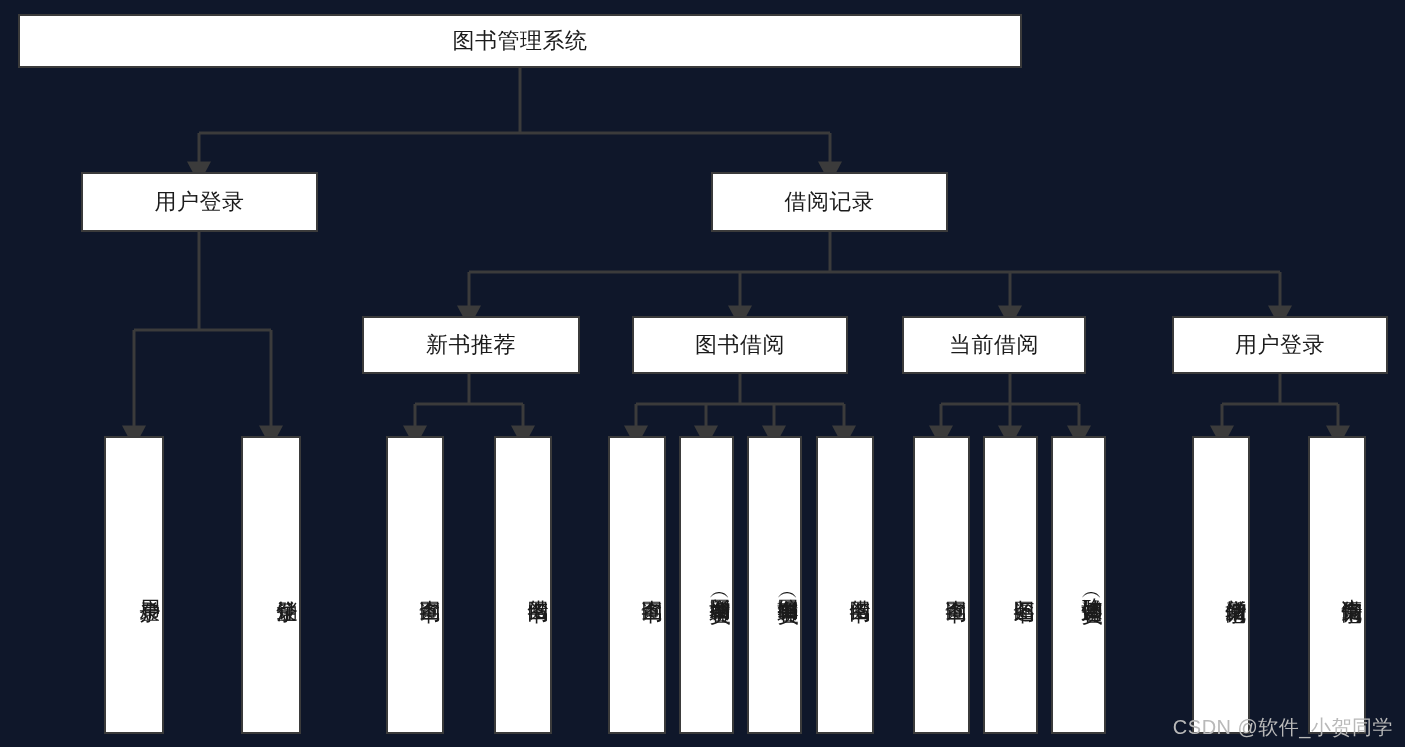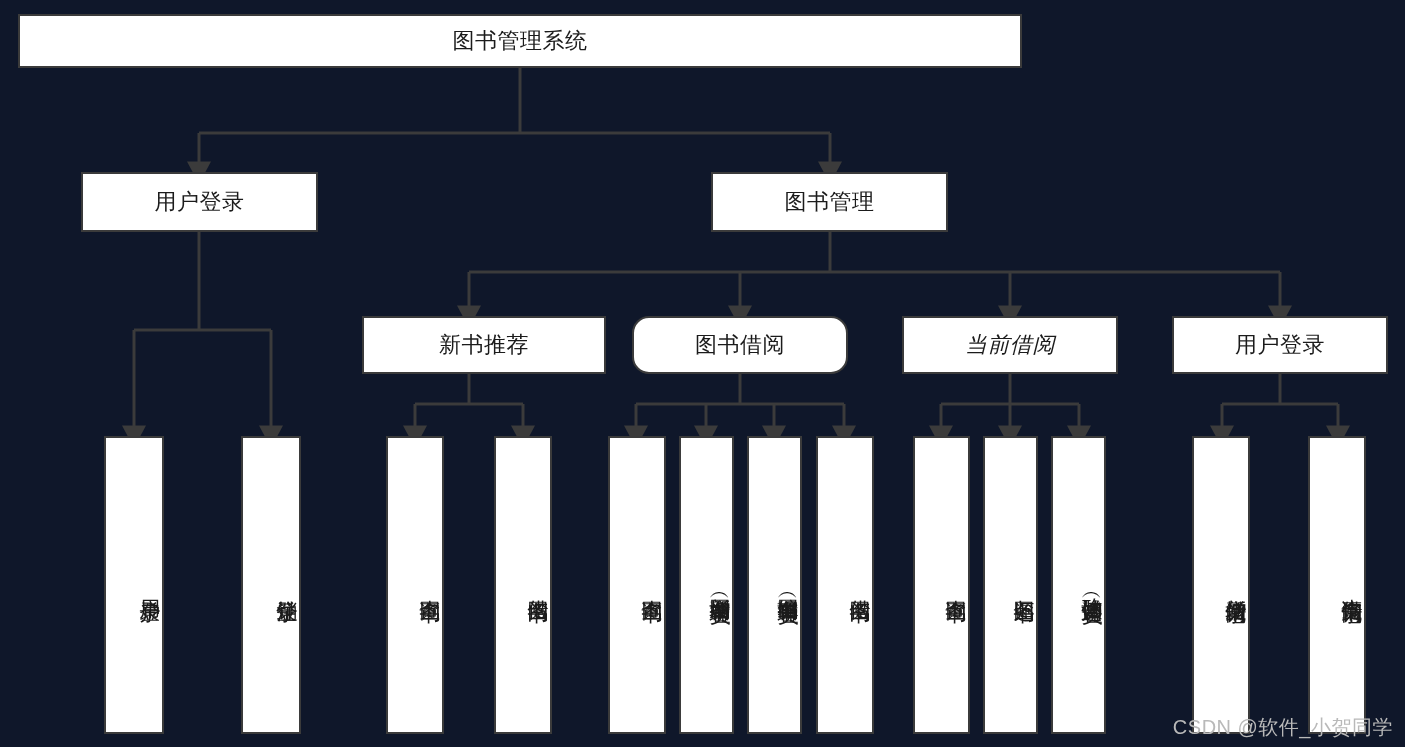--- a/index.html
+++ b/index.html
@@ -125,30 +125,30 @@
   </svg>
 
   <div class="node horiz" style="left:18px; top:14px; width:1004px; height:54px;">
     <span>图书管理系统</span>
   </div>
 
   <div class="node horiz" style="left:81px; top:172px; width:237px; height:60px;">
     <span>用户登录</span>
   </div>
   <div class="node horiz" style="left:711px; top:172px; width:237px; height:60px;">
-    <span>图书管理</span>
+    <span>借阅记录</span>
   </div>
 
-  <div class="node horiz" style="left:362px; top:316px; width:244px; height:58px;">
+  <div class="node horiz" style="left:362px; top:316px; width:218px; height:58px;">
     <span>新书推荐</span>
   </div>
-  <div class="node horiz" style="left:632px; top:316px; width:216px; height:58px;border-radius:17px;">
+  <div class="node horiz" style="left:632px; top:316px; width:216px; height:58px;">
     <span>图书借阅</span>
   </div>
-  <div class="node horiz" style="left:902px; top:316px; width:216px; height:58px;font-style:italic;">
+  <div class="node horiz" style="left:902px; top:316px; width:184px; height:58px;">
     <span>当前借阅</span>
   </div>
   <div class="node horiz" style="left:1172px; top:316px; width:216px; height:58px;">
     <span>用户登录</span>
   </div>
 
   <div class="node vert" style="left:104px; top:436px; width:60px; height:298px;">
     <span class="vtext">用户登录</span>
   </div>
   <div class="node vert" style="left:241px; top:436px; width:60px; height:298px;">

